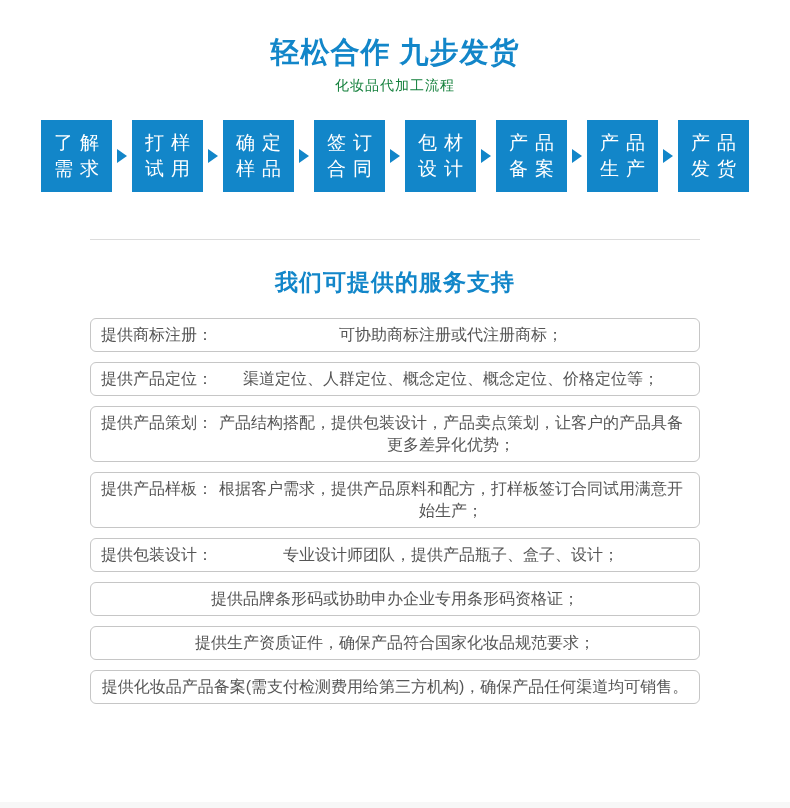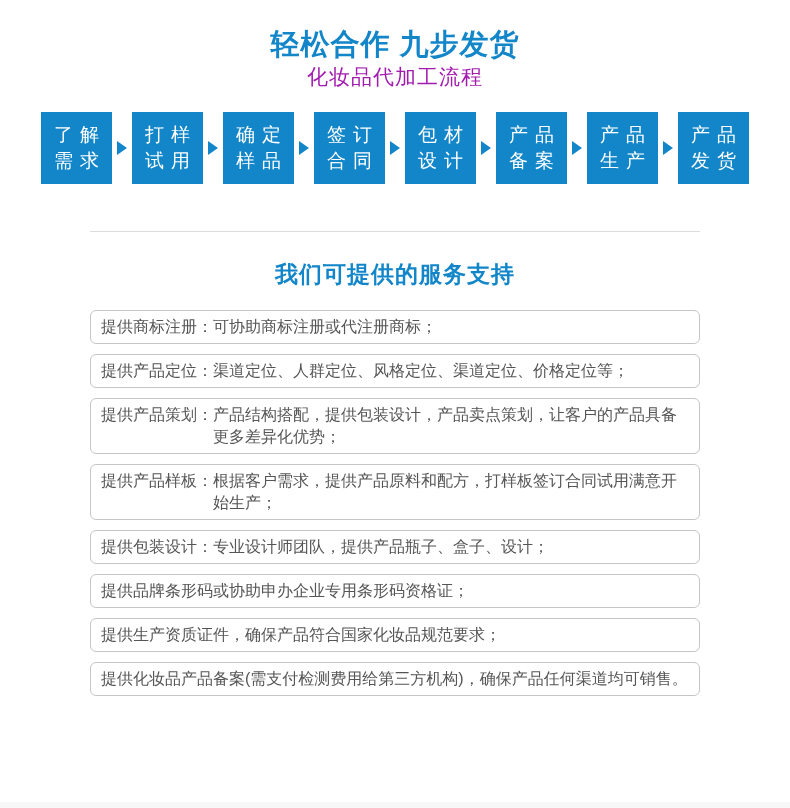--- a/index.html
+++ b/index.html
@@ -8,35 +8,35 @@
     background:#ffffff;
   }
   .page{
     position:relative;
     width:790px;height:808px;
     margin:0 auto;
     background:#ffffff;
     overflow:hidden;
   }
   
-  .header{ text-align:center; padding-top:28px; }
+  .header{ text-align:center; padding-top:36px; }
   .main-title{
     margin:0;
     font-size:29px;
     font-weight:bold;
     line-height:32px;
     letter-spacing:1px;
     color:var(--blue,#1286c9);
   }
   .sub-title{
     margin:6px 0 0 0;
-    font-size:21px;
+    font-size:14px;
     line-height:22px;
     letter-spacing:1px;
-    color:#a21caf;
+    color:#15803d;
   }
   
   .steps-row{
     margin-top:24px;
     display:flex;
     justify-content:center;
     align-items:center;
   }
   .step{
     width:71px;height:72px;
@@ -89,21 +89,21 @@
     border:1px solid #c6c6c6;
     border-radius:6px;
     background:#ffffff;
     padding:5px 10px;
     margin-bottom:10px;
     font-size:16px;
     line-height:22px;
     color:#555555;
   }
   .svc-label{ white-space:nowrap; }
-  .svc-content{ flex:1; }
+  .svc-content{ flex:1;text-align:center; }
   .svc-label:empty{ display:none; }
   
   .bottom-strip{
     position:absolute;
     left:0;bottom:0;
     width:100%;height:6px;
     background:#f7f7f7;
   }
 </style>
 </head>
@@ -162,21 +162,21 @@
 
   <h2 class="section-title">我们可提供的服务支持</h2>
 
   <div class="services">
     <div class="service-item">
       <span class="svc-label">提供商标注册：</span>
       <span class="svc-content">可协助商标注册或代注册商标；</span>
     </div>
     <div class="service-item">
       <span class="svc-label">提供产品定位：</span>
-      <span class="svc-content">渠道定位、人群定位、风格定位、渠道定位、价格定位等；</span>
+      <span class="svc-content">渠道定位、人群定位、概念定位、概念定位、价格定位等；</span>
     </div>
     <div class="service-item">
       <span class="svc-label">提供产品策划：</span>
       <span class="svc-content">产品结构搭配，提供包装设计，产品卖点策划，让客户的产品具备更多差异化优势；</span>
     </div>
     <div class="service-item">
       <span class="svc-label">提供产品样板：</span>
       <span class="svc-content">根据客户需求，提供产品原料和配方，打样板签订合同试用满意开始生产；</span>
     </div>
     <div class="service-item">

